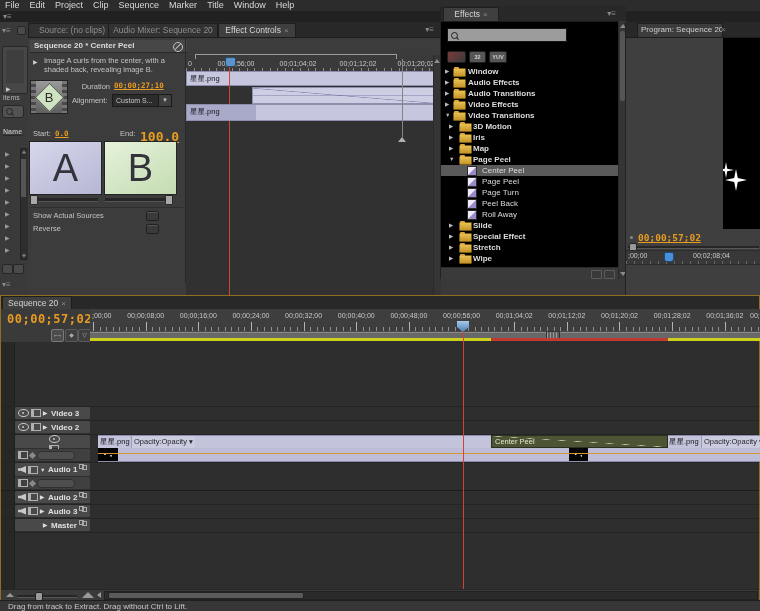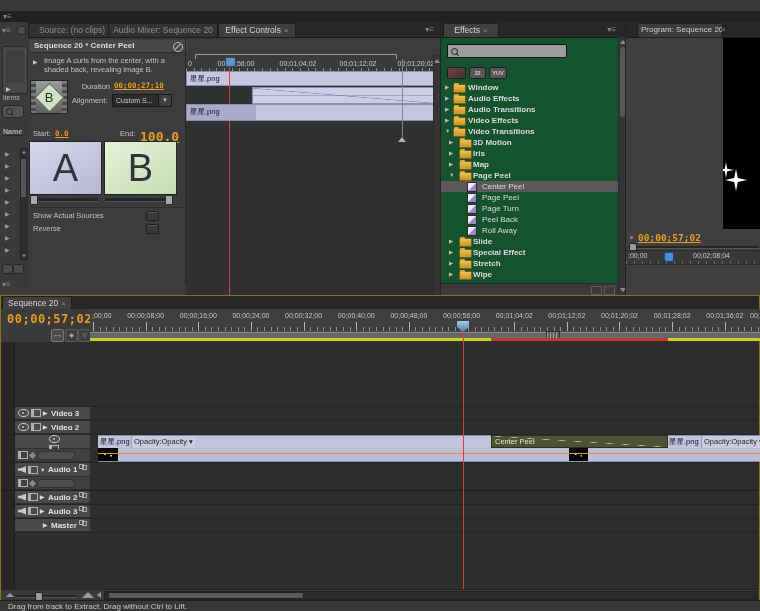--- a/index.html
+++ b/index.html
@@ -90,21 +90,21 @@
   .arrow-dn{width:0;height:0;border-left:3px solid transparent;border-right:3px solid transparent;border-top:4px solid #8a8a8a;}
   #ec-bottom{left:0;top:261px;width:412px;height:12px;background:#3a3a3a;border-top:1px solid #2a2a2a;font-size:7px;}
   .zoom-tri-s{width:0;height:0;border-left:4px solid transparent;border-right:4px solid transparent;border-bottom:4px solid #999;}
   .zoom-tri-b{width:0;height:0;border-left:6px solid transparent;border-right:6px solid transparent;border-bottom:6px solid #999;}
   .hscroll{background:#2b2b2b;border:1px solid #222;height:7px;}
   .hscroll .thumb{position:absolute;top:0;height:5px;background:#5a5a5a;border:1px solid #222;border-radius:2px;}
   .slider-track{background:#262626;height:2px;border-bottom:1px solid #555;}
   .slider-dot{position:absolute;top:-3px;width:6px;height:7px;background:#9a9a9a;border:1px solid #222;border-radius:2px;}
 
   
-  #fx-dock{left:440px;top:22px;width:185px;height:273px;background:#14532d;border-left:1px solid #232323;}
+  #fx-dock{left:440px;top:6px;width:185px;height:273px;background:#000000;border-left:1px solid #232323;}
   #fx-dock .tabbar{position:absolute;left:0;top:0;width:185px;height:15px;}
   #fx-search{left:6px;top:22px;width:118px;height:12px;background:#9c9c9c;border:1px solid #141414;border-radius:1px;}
   #fx-search input{position:absolute;left:12px;top:0;width:100px;height:12px;background:transparent;border:none;outline:none;
                    font-size:8px;color:#222;font-family:"Liberation Sans",sans-serif;}
   .filter-btn{position:absolute;top:45px;height:10px;background:#565656;border:1px solid #1f1f1f;border-radius:2px;
               font-size:5.5px;color:#cfcfcf;text-align:center;line-height:10px;font-weight:bold;}
   #fx-tree{left:0;top:60px;width:177px;height:201px;overflow:hidden;}
   .tree-row{position:relative;height:11px;line-height:11px;font-size:8px;color:#dcdcdc;white-space:nowrap;}
   .tree-row.selected{background:#5a5a5a;}
   .tree-row .tri{position:absolute;font-size:5.5px;color:#b8b8b8;top:0;}
@@ -180,20 +180,31 @@
   #tl-bottom{left:0;top:293px;width:758px;height:11px;background:#3a3a3a;border-top:1px solid #262626;}
   .larrow{width:0;height:0;border-top:3px solid transparent;border-bottom:3px solid transparent;border-right:4px solid #999;}
   #status-bar{left:0;top:600px;width:760px;height:11px;background:#373737;border-top:1px solid #1f1f1f;
               font-size:8px;color:#c6c6c6;line-height:11px;padding-left:8px;box-sizing:border-box;}
 </style>
 </head>
 <body>
 
 <div id="app">
 
+  <div id="menu-bar" class="abs">
+      <span class="menu-item">File</span>
+      <span class="menu-item">Edit</span>
+      <span class="menu-item">Project</span>
+      <span class="menu-item">Clip</span>
+      <span class="menu-item">Sequence</span>
+      <span class="menu-item">Marker</span>
+      <span class="menu-item">Title</span>
+      <span class="menu-item">Window</span>
+      <span class="menu-item">Help</span>
+    </div>
   <div id="win-strip" class="abs">
     <span class="abs pm-icon" style="left:3px;top:1px;">▾≡</span>
   </div>
 
   <div id="project-strip" class="abs">
     <span class="abs pm-icon" style="left:2px;top:4px;">▾≡</span>
     <span class="abs mini-btn" style="right:2px;top:4px;width:7px;height:7px;"></span>
     <div id="proj-preview" class="abs">
       <div class="inner"></div>
       <span class="abs tri-glyph" style="left:3px;bottom:1px;">▶</span>

